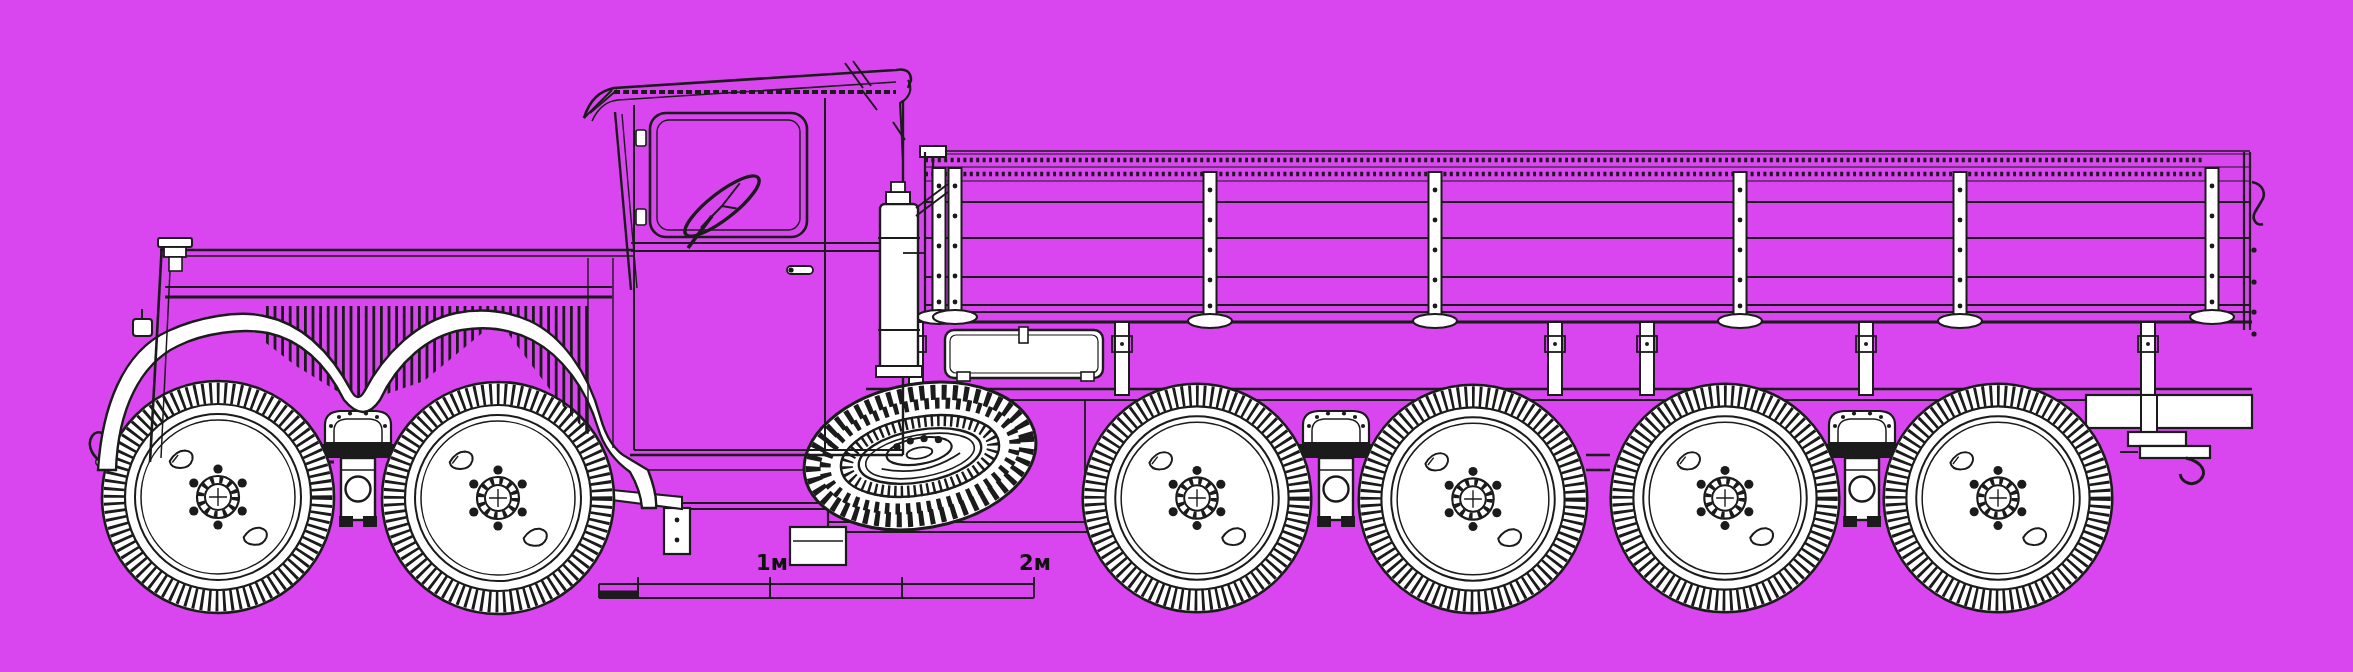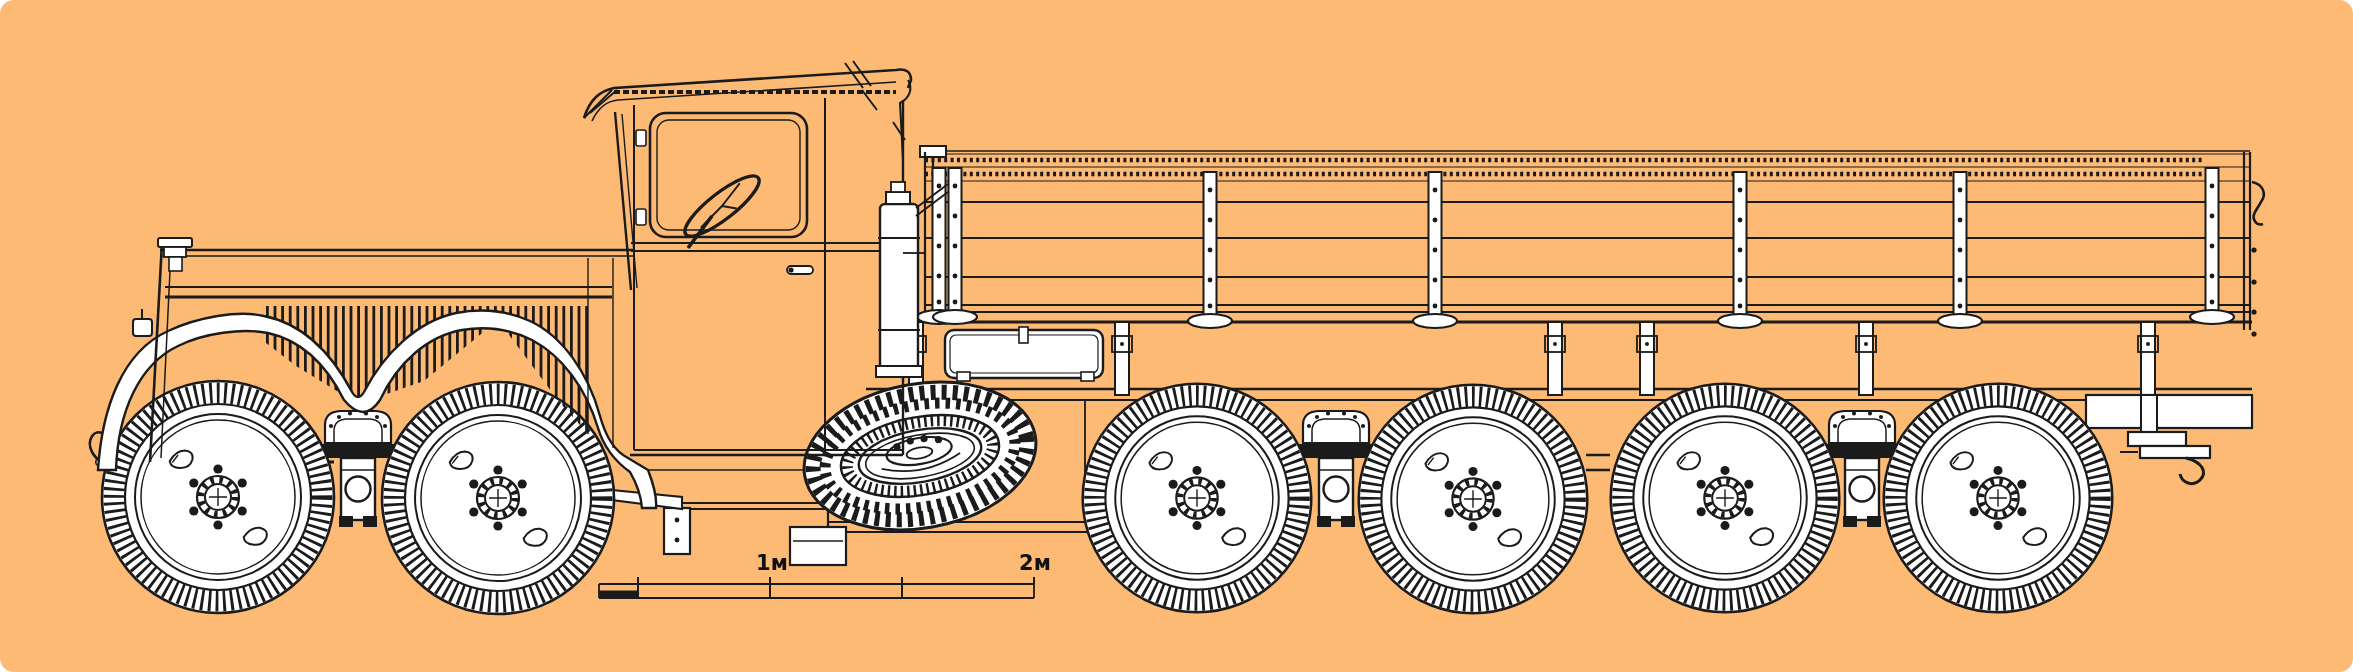--- a/index.html
+++ b/index.html
@@ -1,17 +1,17 @@
 <!DOCTYPE html>
 <html><head>
 <meta charset="utf-8">
 <style>
   html,body{margin:0;padding:0;background:#ffffff;}
-  .stage{position:relative;width:2353px;height:672px;background:#fdba74;overflow:hidden;
-         font-family:"DejaVu Sans", sans-serif;border-radius:14px;}
+  .stage{position:relative;width:2353px;height:672px;background:#d946ef;overflow:hidden;
+         font-family:"DejaVu Sans", sans-serif;}
   svg{display:block;}
   .ink{stroke:#1b1b1b;fill:none;}
   .inkfill{stroke:#1b1b1b;fill:#ffffff;}
   .solid{fill:#1b1b1b;stroke:none;}
   .scale-label{font-family:"DejaVu Sans", sans-serif;font-weight:bold;font-size:21px;fill:#111;}
 </style>
 </head>
 <body>
 
 <div class="stage">

